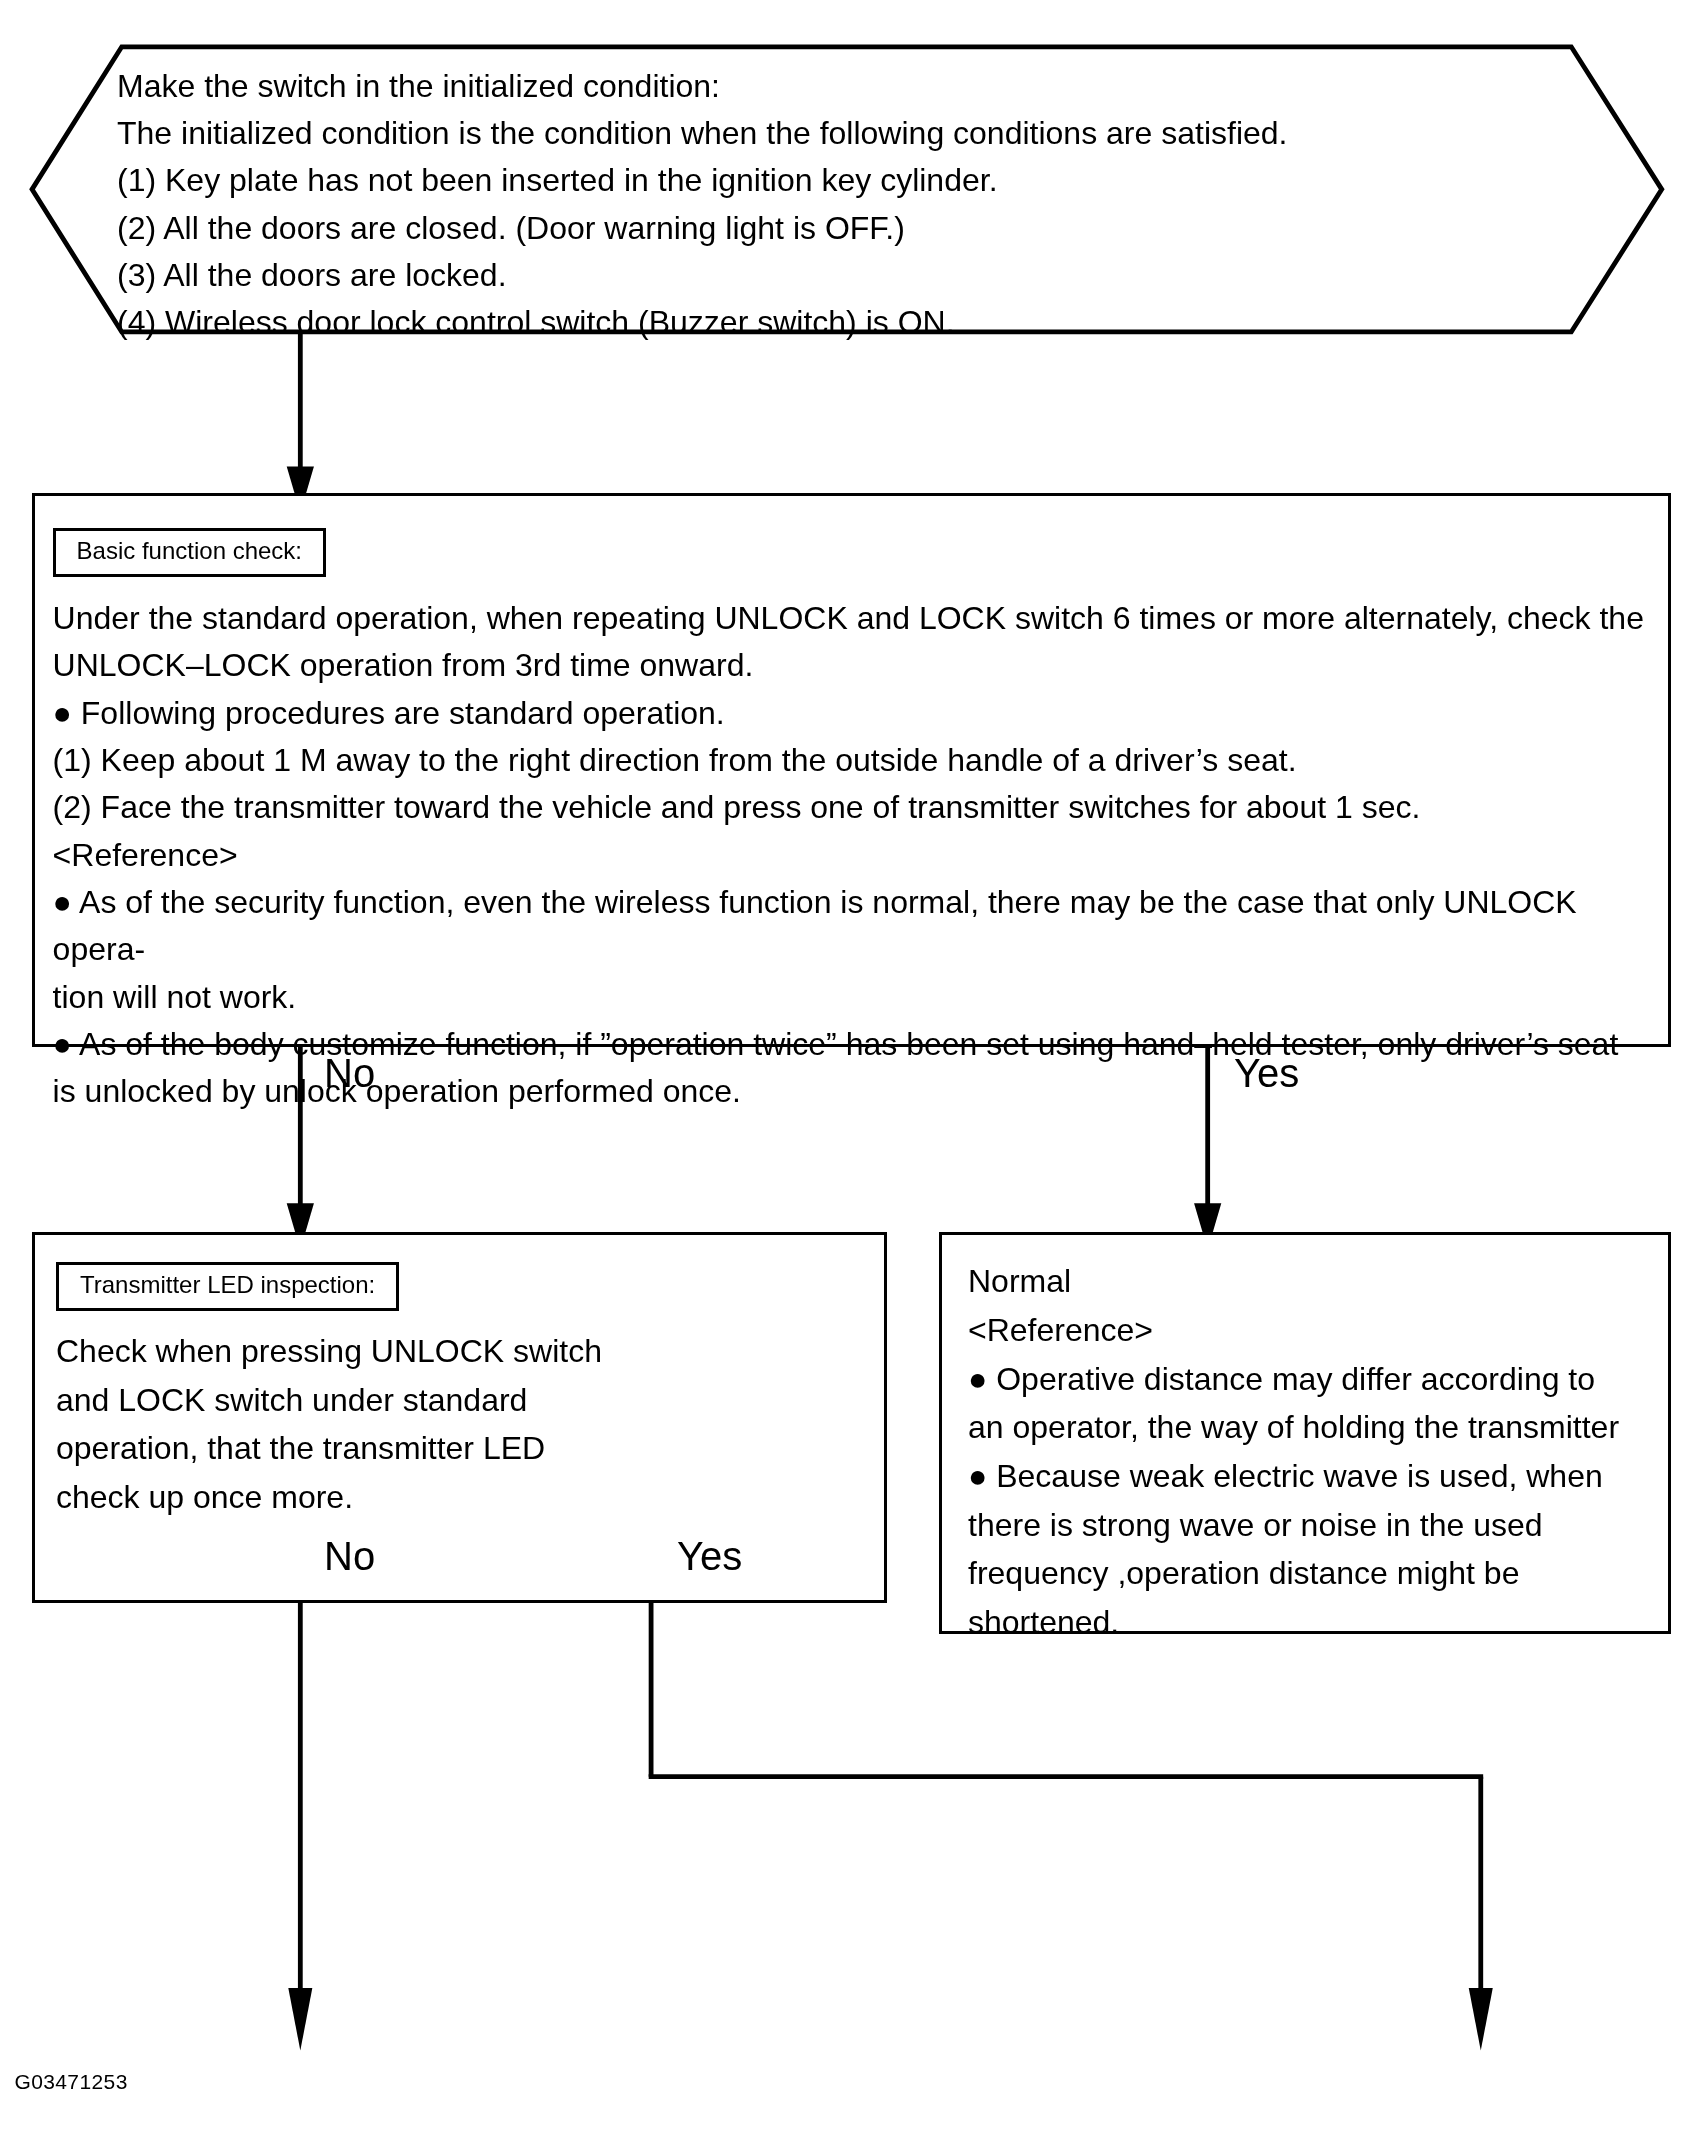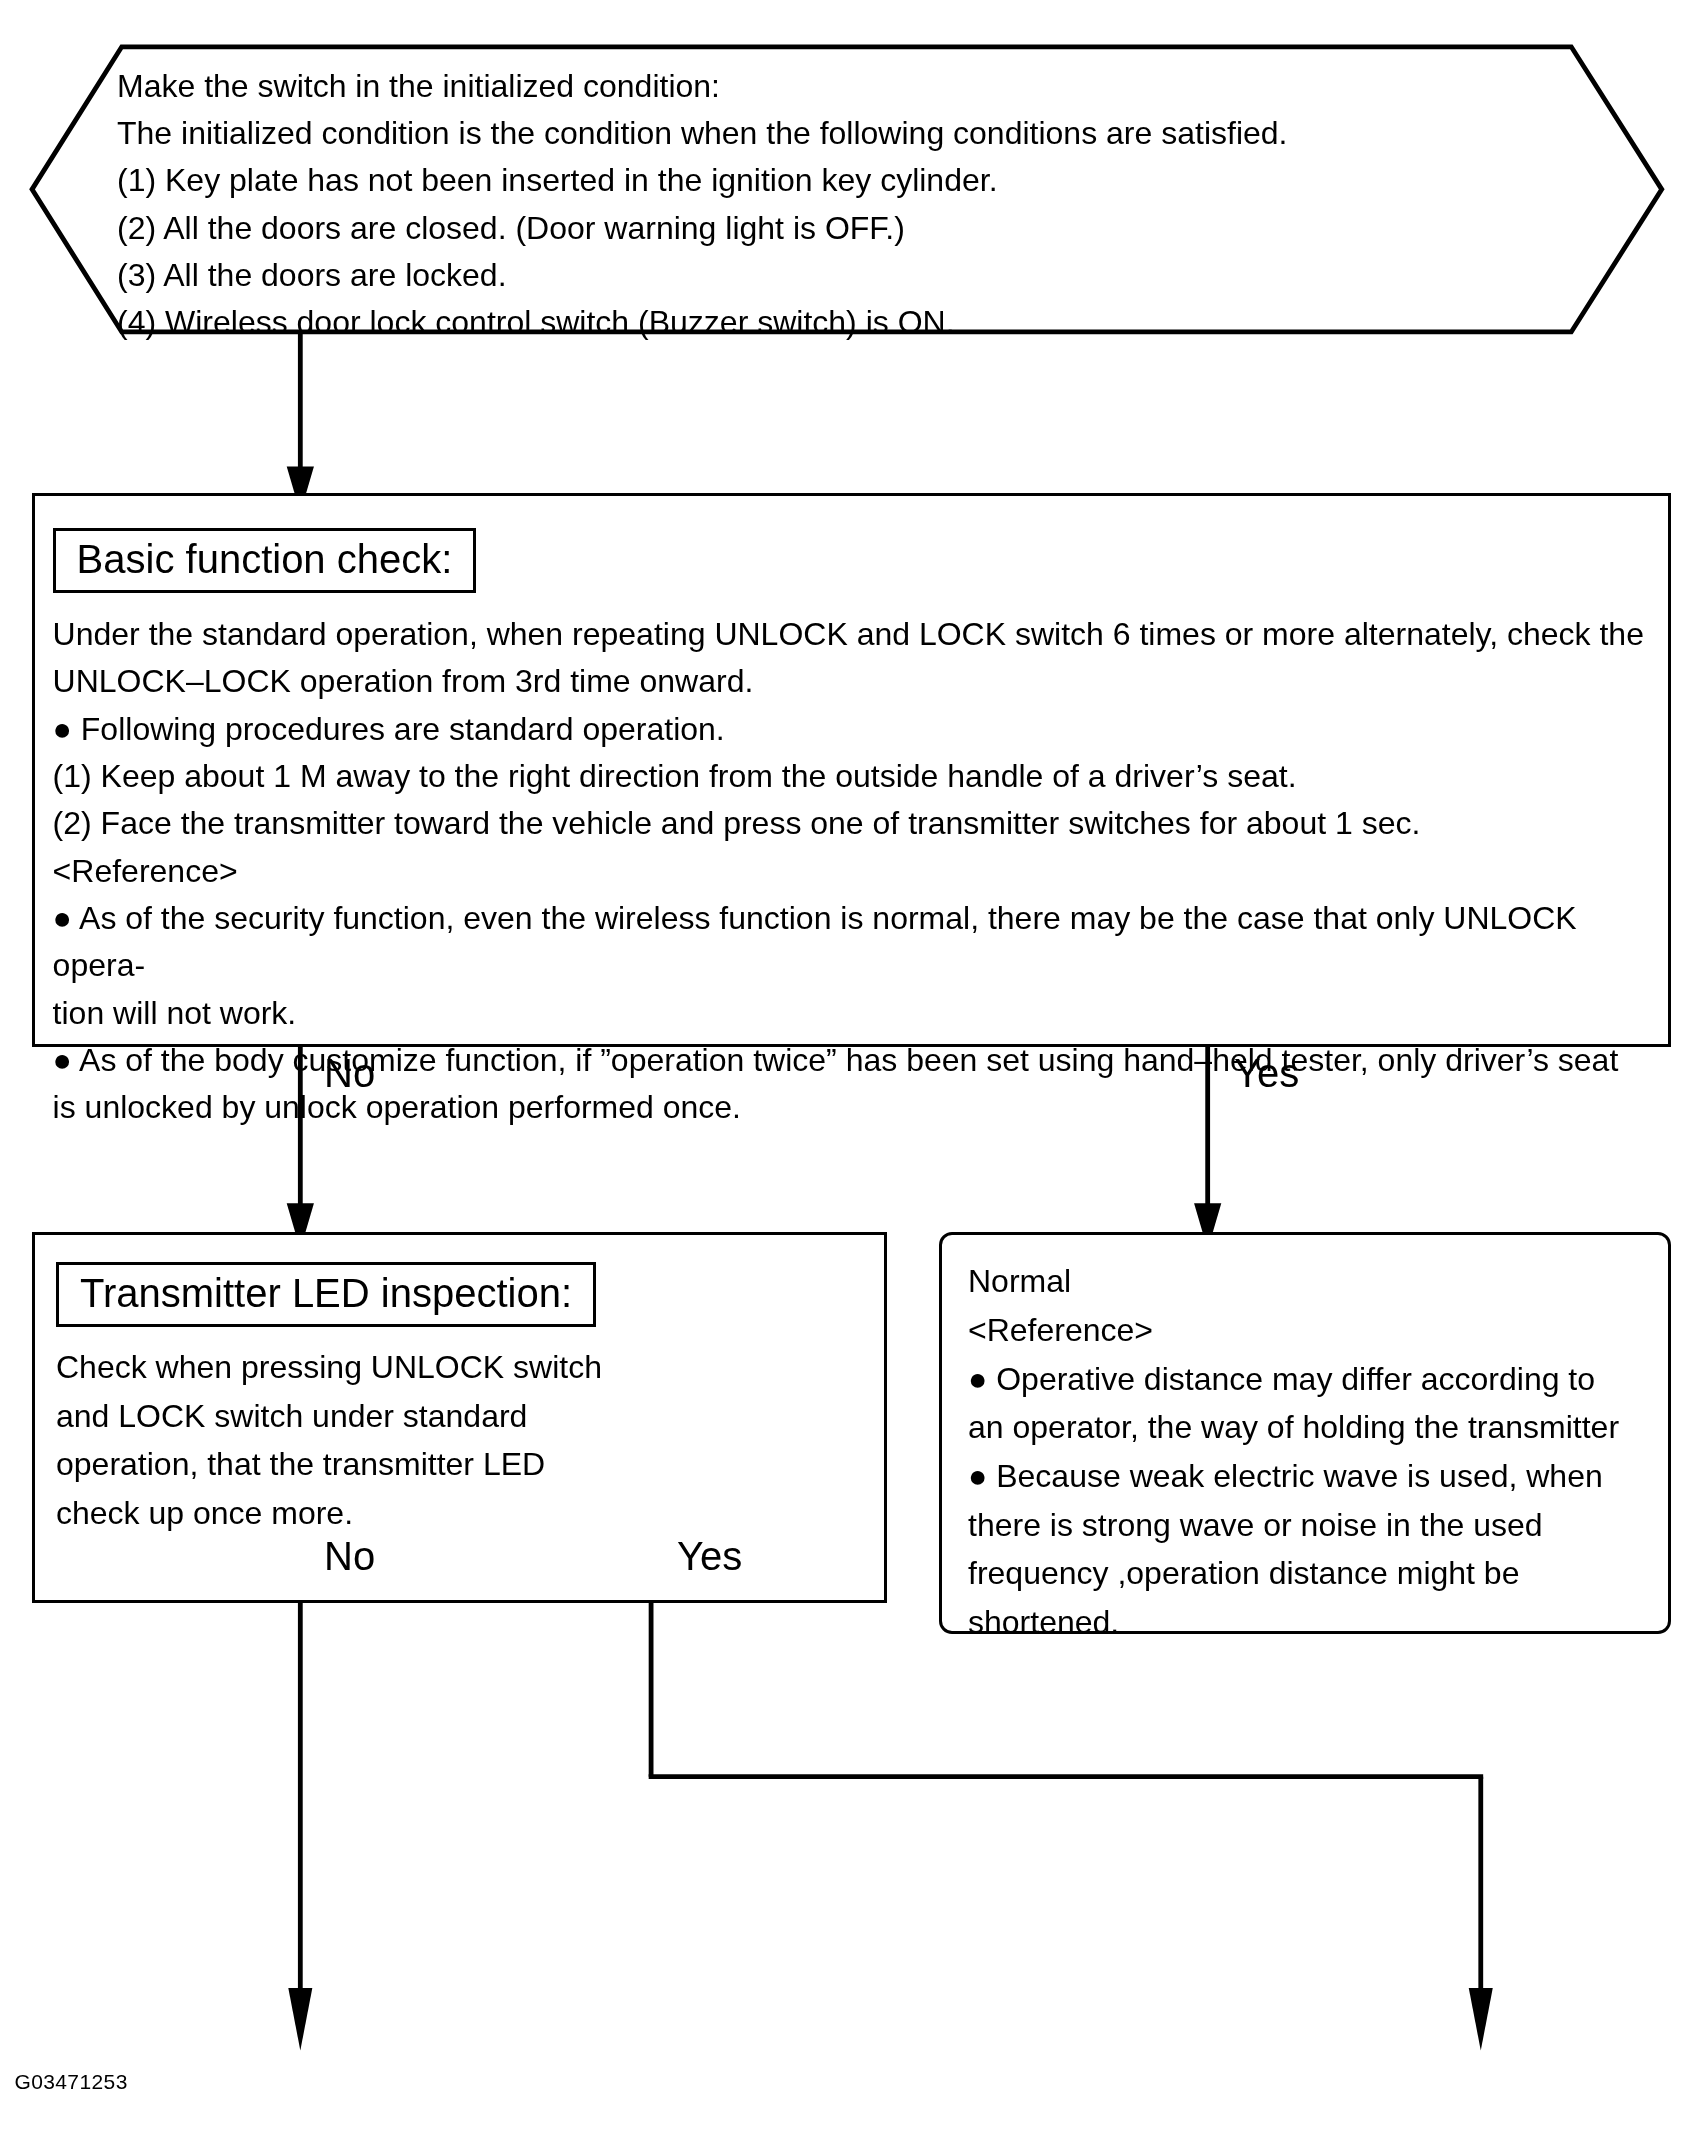--- a/index.html
+++ b/index.html
@@ -38,21 +38,21 @@
     background: transparent;
   }
   .node-body {
     position: relative;
     z-index: 2;
   }
   .title-box {
     display: inline-block;
     border: 3.2px solid #000000;
     padding: 8px 21px 11.2px 21px;
-    font-size: 40px;
+    font-size: 24px;
     line-height: 1.0;
     background: #ffffff;
     white-space: nowrap;
     text-align: right;
   }
   .txt {
     font-size: 32px;
     line-height: 1.48;
     white-space: pre-wrap;
   }
@@ -137,21 +137,21 @@
     <div class="node-body" style="padding:27px 0 0 21px;">
       <div class="title-box">Transmitter LED inspection:</div>
       <div style="height:16px;"></div>
       <div class="txt-narrow">Check when pressing UNLOCK switch</div>
       <div class="txt-narrow">and LOCK switch under standard</div>
       <div class="txt-narrow">operation, that the transmitter LED</div>
       <div class="txt-narrow">check up once more.</div>
     </div>
   </div>
 
-  <div class="node rect-node" style="left:939px; top:1232px; width:732px; height:402px;border-radius:13px;">
+  <div class="node rect-node" style="left:939px; top:1232px; width:732px; height:402px;">
     <div class="node-body" style="padding:22.4px 0 0 26px;">
       <div class="txt-narrow">Normal</div>
       <div class="txt-narrow">&lt;Reference&gt;</div>
       <div class="txt-narrow">● Operative distance may differ according to</div>
       <div class="txt-narrow">an operator, the way of holding the transmitter</div>
       <div class="txt-narrow">● Because weak electric wave is used, when</div>
       <div class="txt-narrow">there is strong wave or noise in the used</div>
       <div class="txt-narrow">frequency ,operation distance might be</div>
       <div class="txt-narrow">shortened.</div>
     </div>

